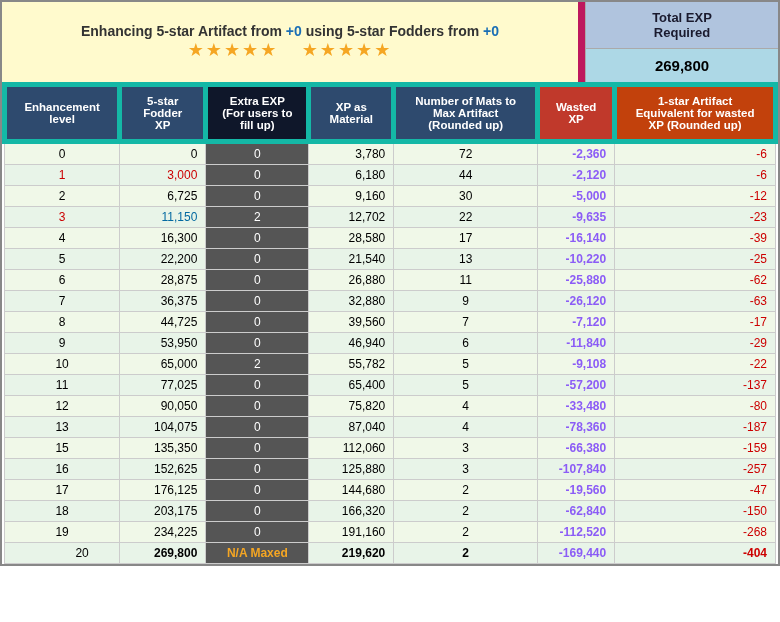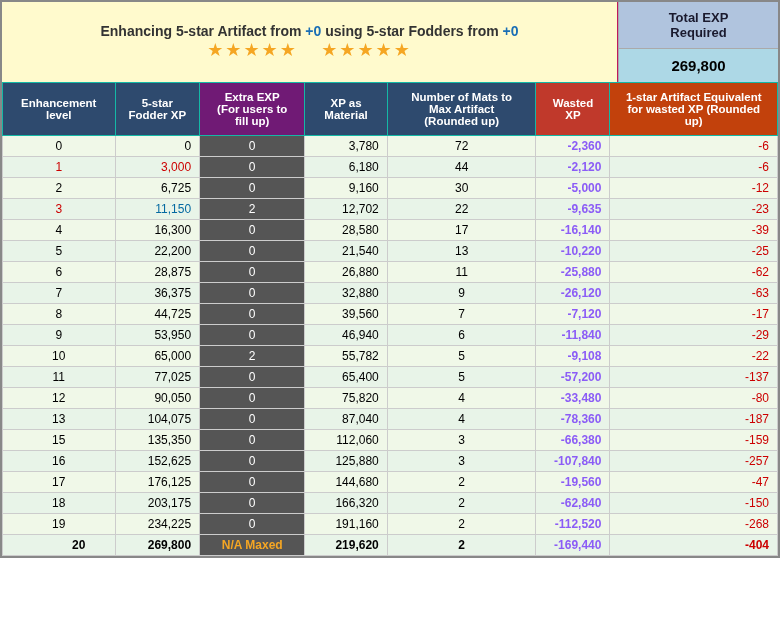--- a/index.html
+++ b/index.html
@@ -18,21 +18,21 @@
       align-items: stretch;
     }
     .header-main {
       background: #fffacd;
       flex: 1;
       display: flex;
       flex-direction: column;
       align-items: center;
       justify-content: center;
       padding: 10px;
-      border-right: 1px solid #be185d;
+      border-right: 7px solid #be185d;
     }
     .header-main .title-text {
       font-size: 14px;
       font-weight: bold;
       color: #333;
       text-align: center;
     }
     .header-main .title-text span.highlight {
       color: #1a6eb5;
       font-weight: bold;
@@ -75,21 +75,21 @@
     table {
       width: 100%;
       border-collapse: collapse;
     }
     thead tr th {
       background: #2e4a6e;
       color: #fff;
       text-align: center;
       padding: 8px 13px;
       font-size: 11.5px;
-      border: 1px solid #14b8a6;
+      border: 5px solid #14b8a6;
       vertical-align: middle;
     }
     tbody tr td {
       text-align: right;
       padding: 3px 8px;
       border: 1px solid #ccc;
       font-size: 12px;
     }
     tbody tr td:first-child {
       text-align: center;
@@ -133,32 +133,32 @@
     <div class="header-main">
       <div class="title-text">
         Enhancing 5-star Artifact from <span class="highlight">+0</span> using 5-star Fodders from <span class="highlight">+0</span>
       </div>
       <div>
         <span class="stars">★★★★★</span>
         &nbsp;&nbsp;&nbsp;&nbsp;&nbsp;
         <span class="stars">★★★★★</span>
       </div>
     </div>
-    <div class="header-right" style="width:160px; border-left:1px solid #aaa;">
+    <div class="header-right" style="width:193px; border-left:1px solid #aaa;">
       <div class="header-right-top">Total EXP<br>Required</div>
       <div class="header-right-value">269,800</div>
     </div>
   </div>
 
   <table>
     <thead>
       <tr>
         <th>Enhancement level</th>
         <th>5-star Fodder XP</th>
-        <th style="background:#701a75;">Extra EXP (For users to fill up)</th>
+        <th style="background:#0f172a;">Extra EXP (For users to fill up)</th>
         <th>XP as Material</th>
         <th>Number of Mats to Max Artifact (Rounded up)</th>
         <th style="background:#c0392b;">Wasted XP</th>
         <th style="background:#c2410c;">1-star Artifact Equivalent for wasted XP (Rounded up)</th>
       </tr>
     </thead>
     <tbody id="table-body">
     <tr>
           <td>0</td>
           <td>0</td>
@@ -324,21 +324,21 @@
         <tr>
           <td>19</td>
           <td>234,225</td>
           <td class="col-extra">0</td>
           <td>191,160</td>
           <td class="col-mats">2</td>
           <td class="col-wasted">-112,520</td>
           <td class="col-1star">-268</td>
         </tr>
         <tr class="row-bold-last">
-          <td style="font-weight: bold; padding-left: 48px;">20</td>
+          <td style="font-weight: normal; padding-left: 48px;">20</td>
           <td style="font-weight: bold;">269,800</td>
           <td class="col-extra-special" style="font-weight: bold; padding-left: 8px;">N/A Maxed</td>
           <td style="font-weight: bold;">219,620</td>
           <td class="col-mats" style="font-weight: bold;">2</td>
           <td class="col-wasted" style="font-weight: bold;">-169,440</td>
           <td class="col-1star" style="font-weight: bold;">-404</td>
         </tr>
       </tbody>
   </table>
 </div>

